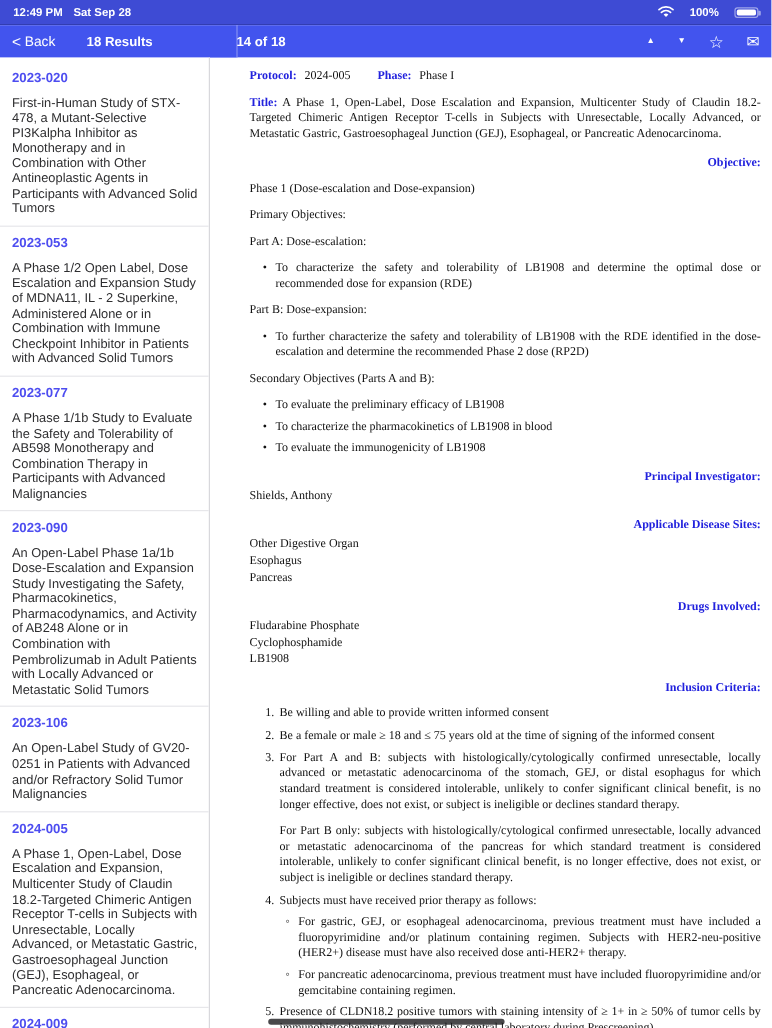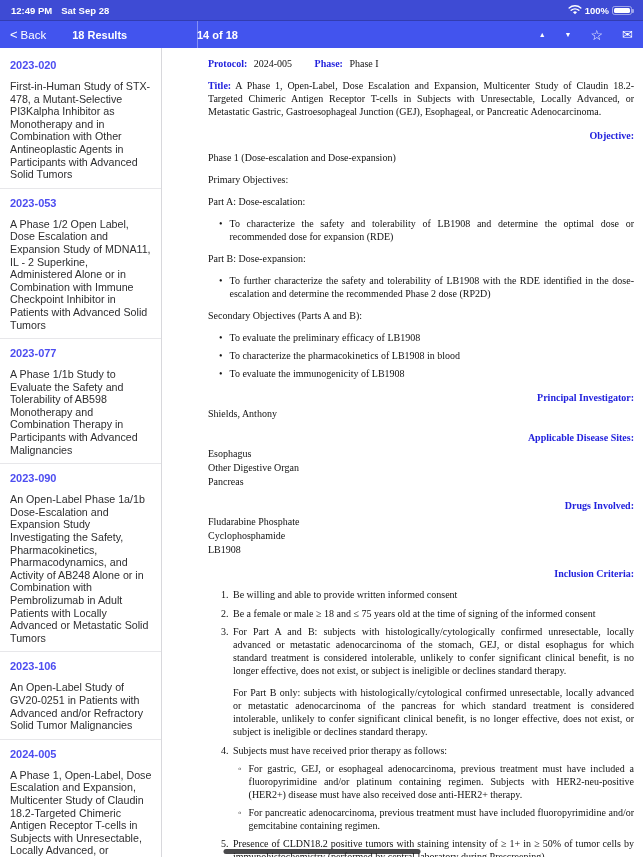--- a/index.html
+++ b/index.html
@@ -11,21 +11,21 @@
   .screen{position:absolute;inset:0;}
 
   
   .status-bar{
     height:21px;background:var(--status-blue,#3e4bd4);color:#fff;
     display:flex;justify-content:space-between;align-items:center;
     padding:0 11px;font-size:9.5px;font-weight:700;
     border-bottom:1px solid rgba(0,0,20,.18);box-sizing:border-box;
   }
   .sb-left{display:flex;gap:9px;}
-  .sb-right{display:flex;align-items:center;gap:3px;}
+  .sb-right{display:flex;align-items:center;gap:13px;}
   .battery{position:relative;width:20px;height:9px;border:1px solid rgba(255,255,255,.5);
     border-radius:2.5px;display:inline-block;box-sizing:border-box;}
   .battery .fill{position:absolute;inset:1px;background:#fff;border-radius:1.5px;}
   .battery .nub{position:absolute;right:-3px;top:2.5px;width:1.6px;height:3.5px;
     background:rgba(255,255,255,.5);border-radius:0 1px 1px 0;}
 
   .nav-bar{
     height:27px;background:var(--nav-blue,#4254ee);color:#fff;
     display:flex;align-items:center;position:relative;font-size:11.5px;
   }
@@ -37,21 +37,21 @@
     background:rgba(255,255,255,.35);}
   .nav-center{position:absolute;left:197px;right:0;text-align:left;
     font-weight:700;font-size:11px;pointer-events:none;}
   .nav-right{position:absolute;right:10px;display:flex;align-items:center;gap:19px;}
   .nav-right .tri{font-size:7px;cursor:pointer;line-height:1;}
   .nav-right .star{font-size:14px;cursor:pointer;line-height:1;}
   .nav-right .env{font-size:13px;cursor:pointer;line-height:1;}
 
   
   .sidebar{
-    position:absolute;left:0;top:48px;width:162px;bottom:0;background:#fff;
+    position:absolute;left:0;top:48px;width:175px;bottom:0;background:#fff;
     border-right:1px solid var(--divider,#d8d8dc);box-sizing:border-box;
     overflow:hidden;padding-top:3px;
   }
   .sb-item{padding:8px 9px 7px 10px;border-bottom:1px solid #e7e7ea;cursor:pointer;}
   .sb-num{color:var(--sidebar-number,#4d4df0);font-weight:700;font-size:11px;
     margin-bottom:9px;}
   .sb-title{color:var(--sidebar-text,#2e2e30);font-size:10.7px;line-height:12.6px;}
 
   
   .main{
@@ -197,22 +197,22 @@
           <span class="bl">•</span>
           <span class="bt">To evaluate the immunogenicity of LB1908</span>
         </div>
       </div>
 
     <p class="h section-h">Principal Investigator:</p>
     <p class="tight">Shields, Anthony</p>
 
     <p class="h section-h">Applicable Disease Sites:</p>
     <div id="sites">
+        <p class="tight">Other Digestive Organ</p>
         <p class="tight">Esophagus</p>
-        <p class="tight">Other Digestive Organ</p>
         <p class="tight">Pancreas</p>
       </div>
 
     <p class="h section-h">Drugs Involved:</p>
     <div id="drugs">
         <p class="tight">Fludarabine Phosphate</p>
         <p class="tight">Cyclophosphamide</p>
         <p class="tight">LB1908</p>
       </div>
 

